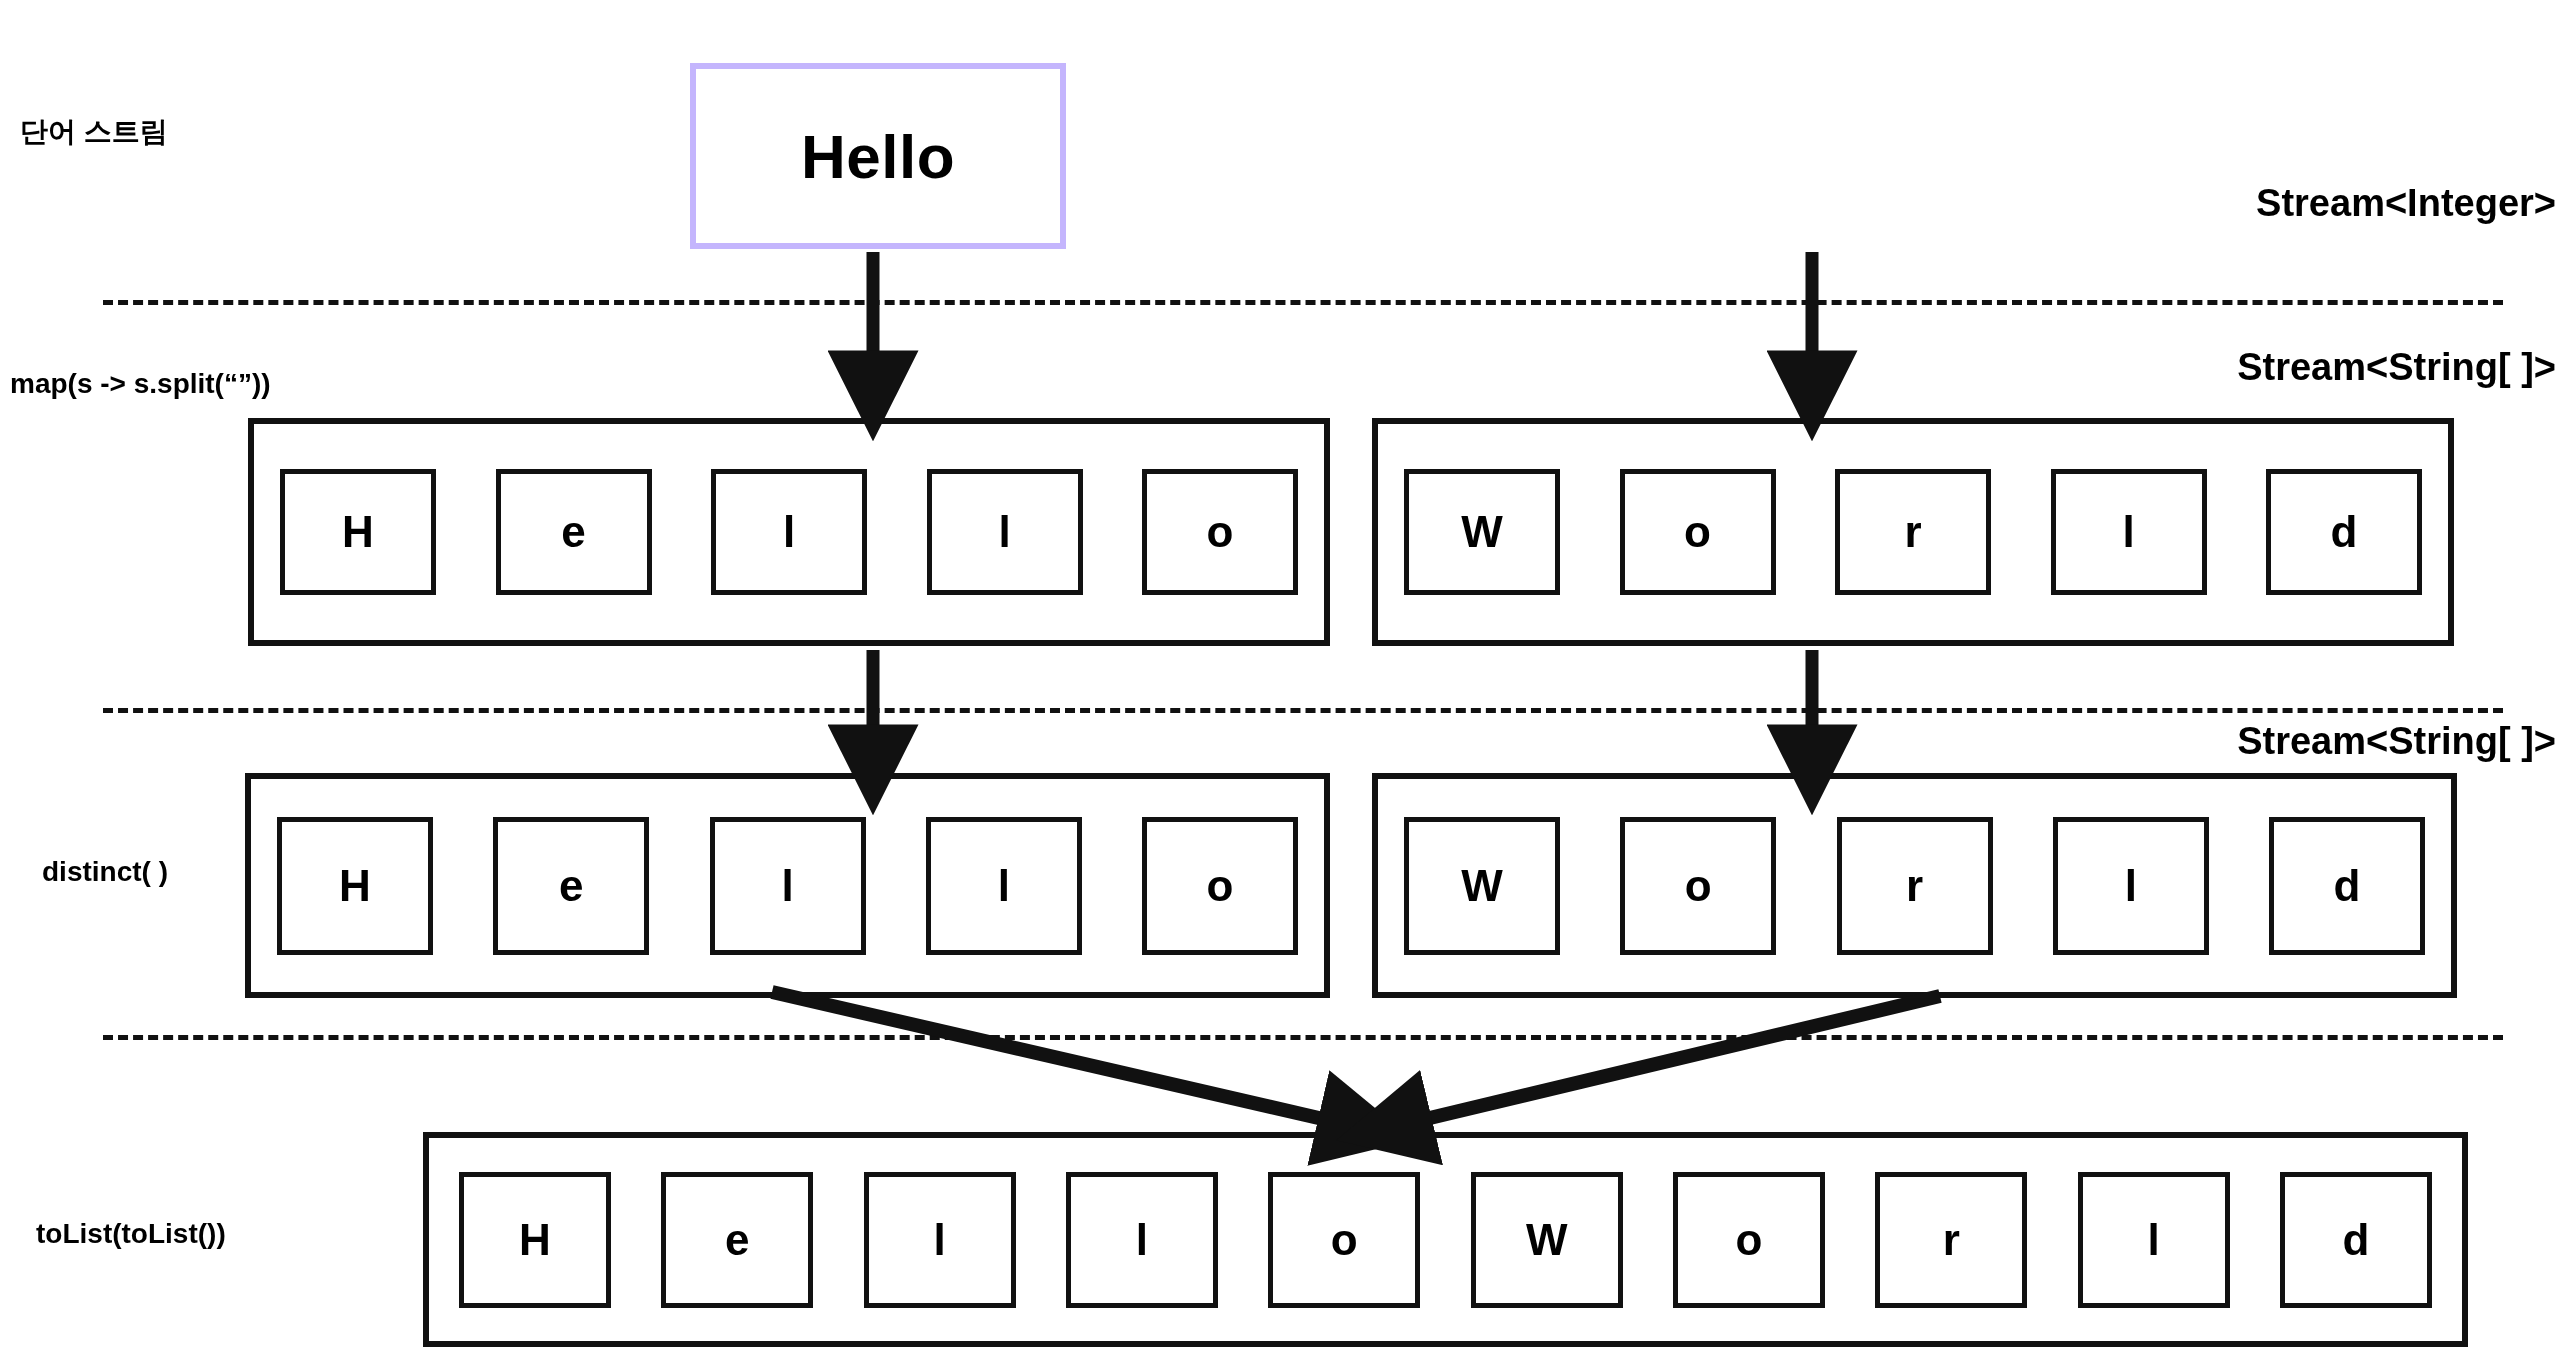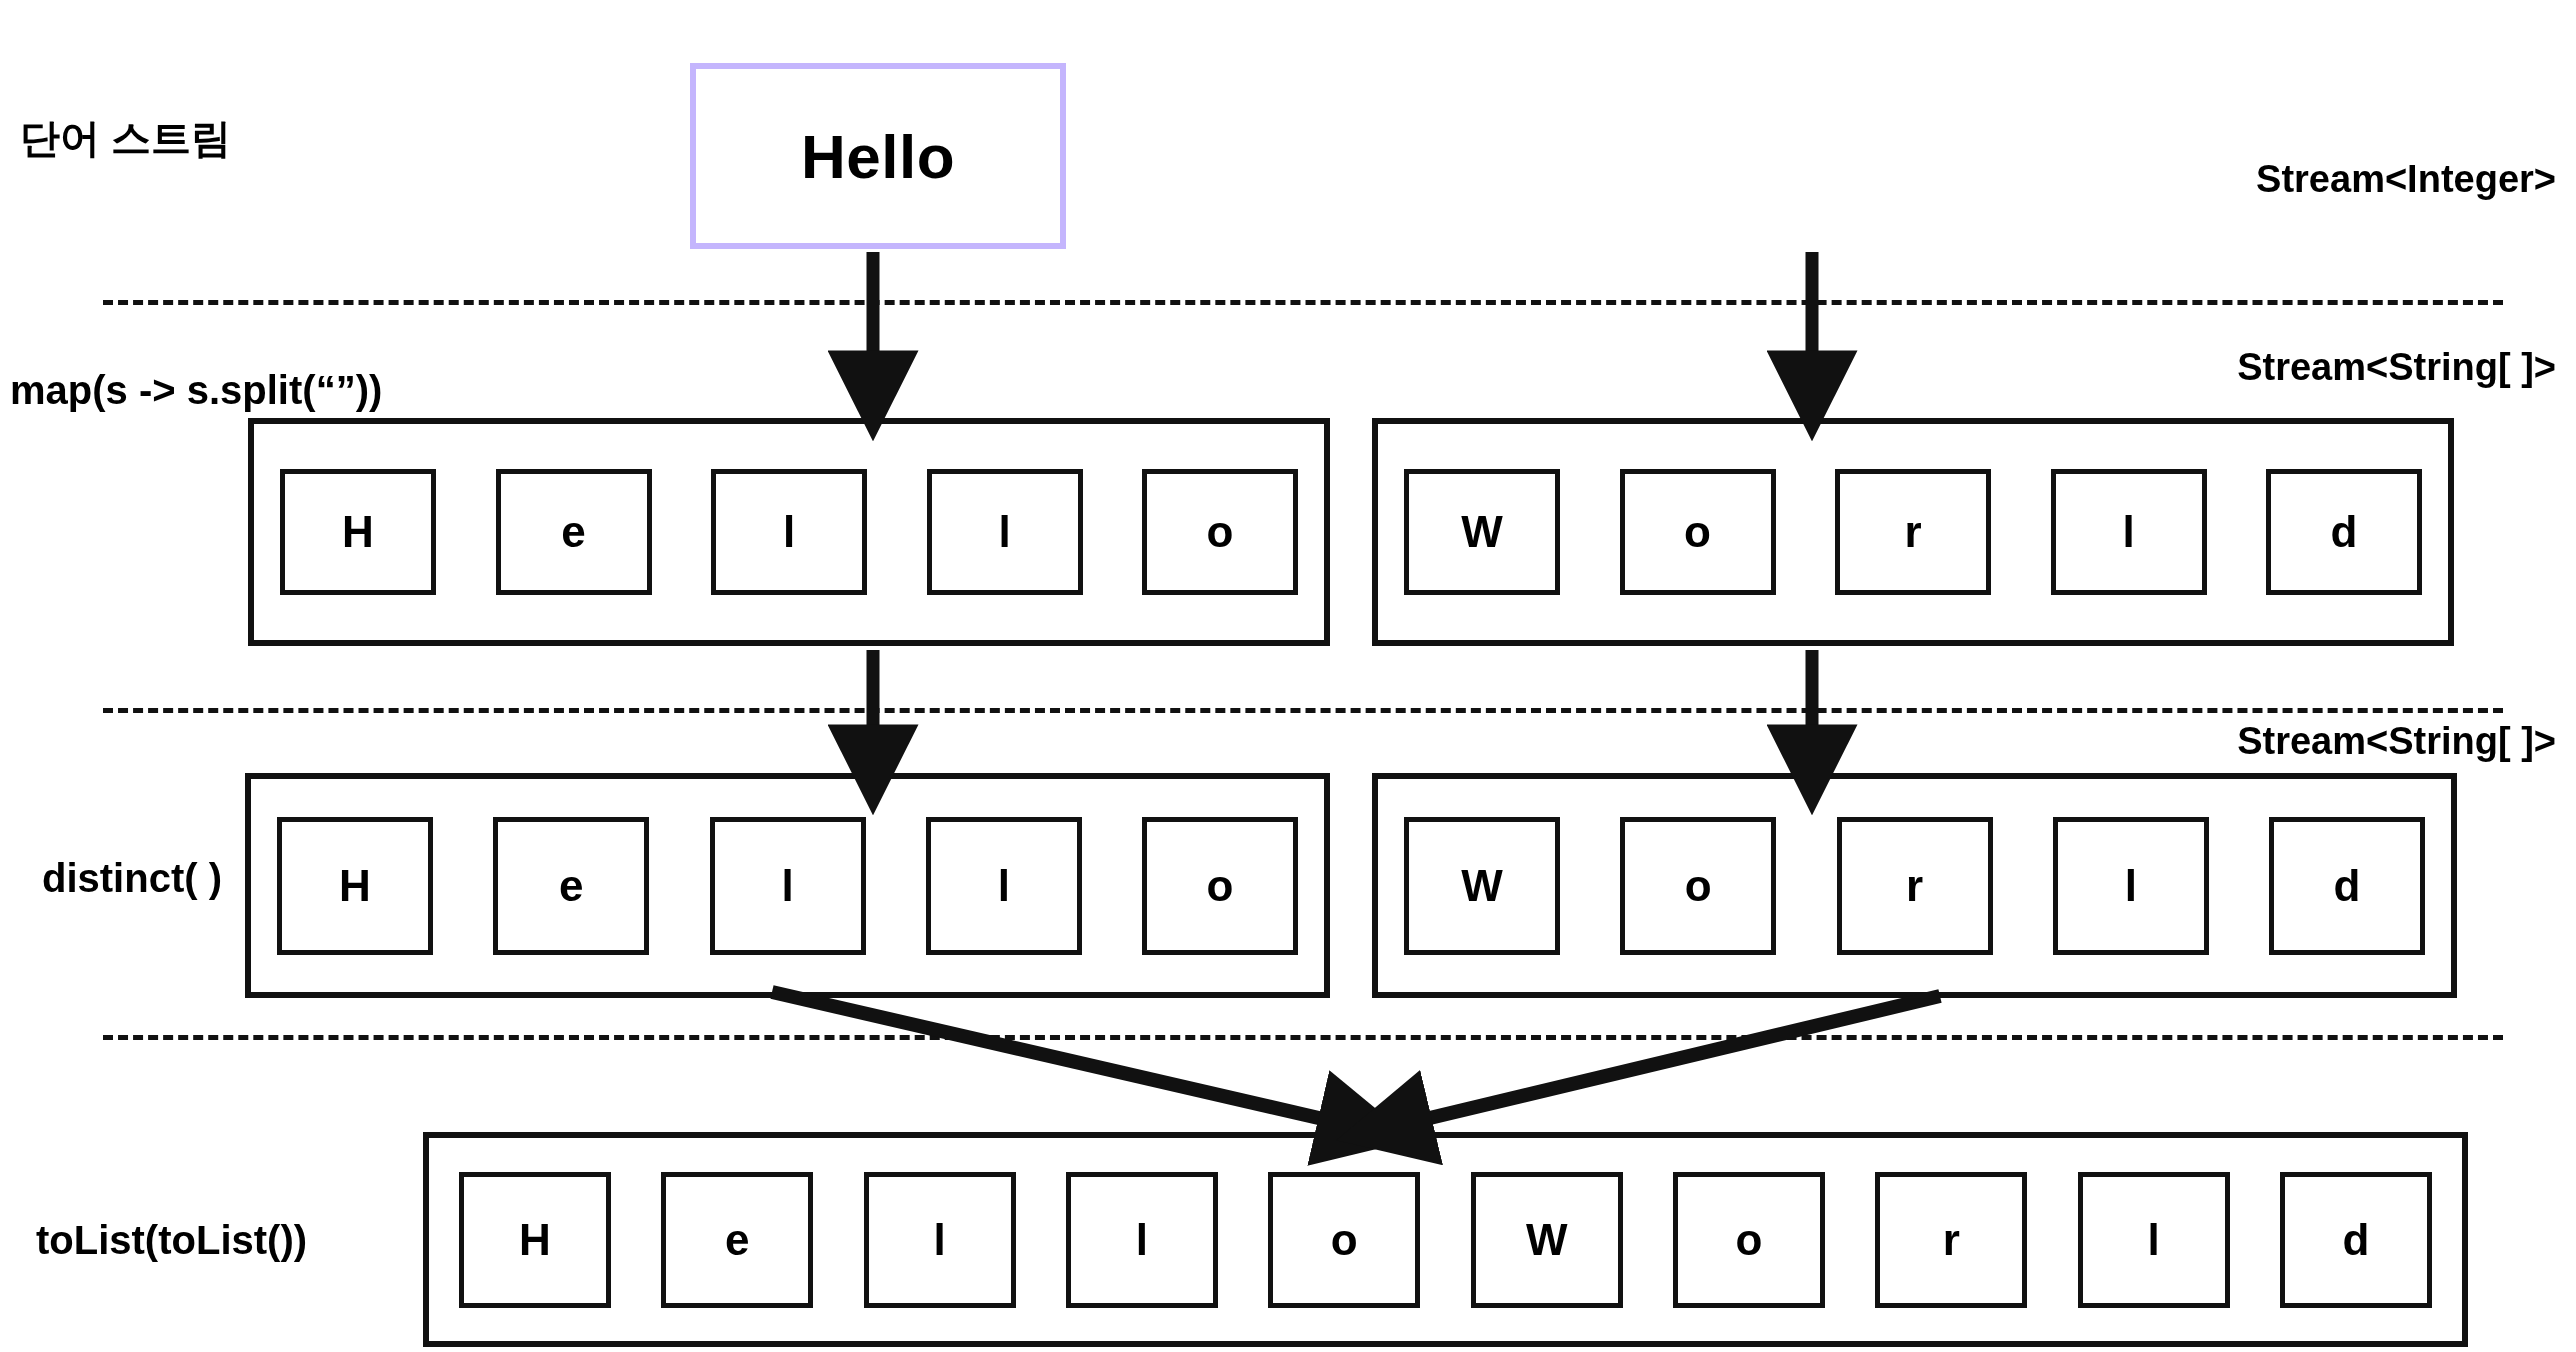--- a/index.html
+++ b/index.html
@@ -17,21 +17,21 @@
     background: #ffffff;
     overflow: hidden;
   }
   .lbl {
     position: absolute;
     font-weight: bold;
     color: #000000;
     white-space: nowrap;
     line-height: 1;
   }
-  .lbl-left { font-size: 40px; }
+  .lbl-left { font-size: 28px; }
   .lbl-right { font-size: 38px; text-align: right; }
 
   
   .wordbox {
     position: absolute;
     border: 6px solid #c4b5fd;
     background: #ffffff;
     display: flex;
     align-items: center;
     justify-content: center;
@@ -83,21 +83,21 @@
     pointer-events: none;
   }
 </style>
 </head>
 <body>
 
 <div id="canvas">
 
   <div class="lbl lbl-left" style="left:20px; top:118px;">단어 스트림</div>
 
-  <div class="lbl lbl-right" style="left:2180px; top:160px; width:376px;">Stream&lt;Integer&gt;</div>
+  <div class="lbl lbl-right" style="left:2180px; top:184px; width:376px;">Stream&lt;Integer&gt;</div>
 
   <div class="wordbox" style="left:690px; top:63px; width:376px; height:186px;">
     <span class="wtext">Hello</span>
   </div>
 
 
   <div class="dashline" style="left:103px; top:300px; width:2400px;"></div>
 
   <div class="lbl lbl-left" style="left:10px; top:370px;">map(s -&gt; s.split(“”))</div>
 

